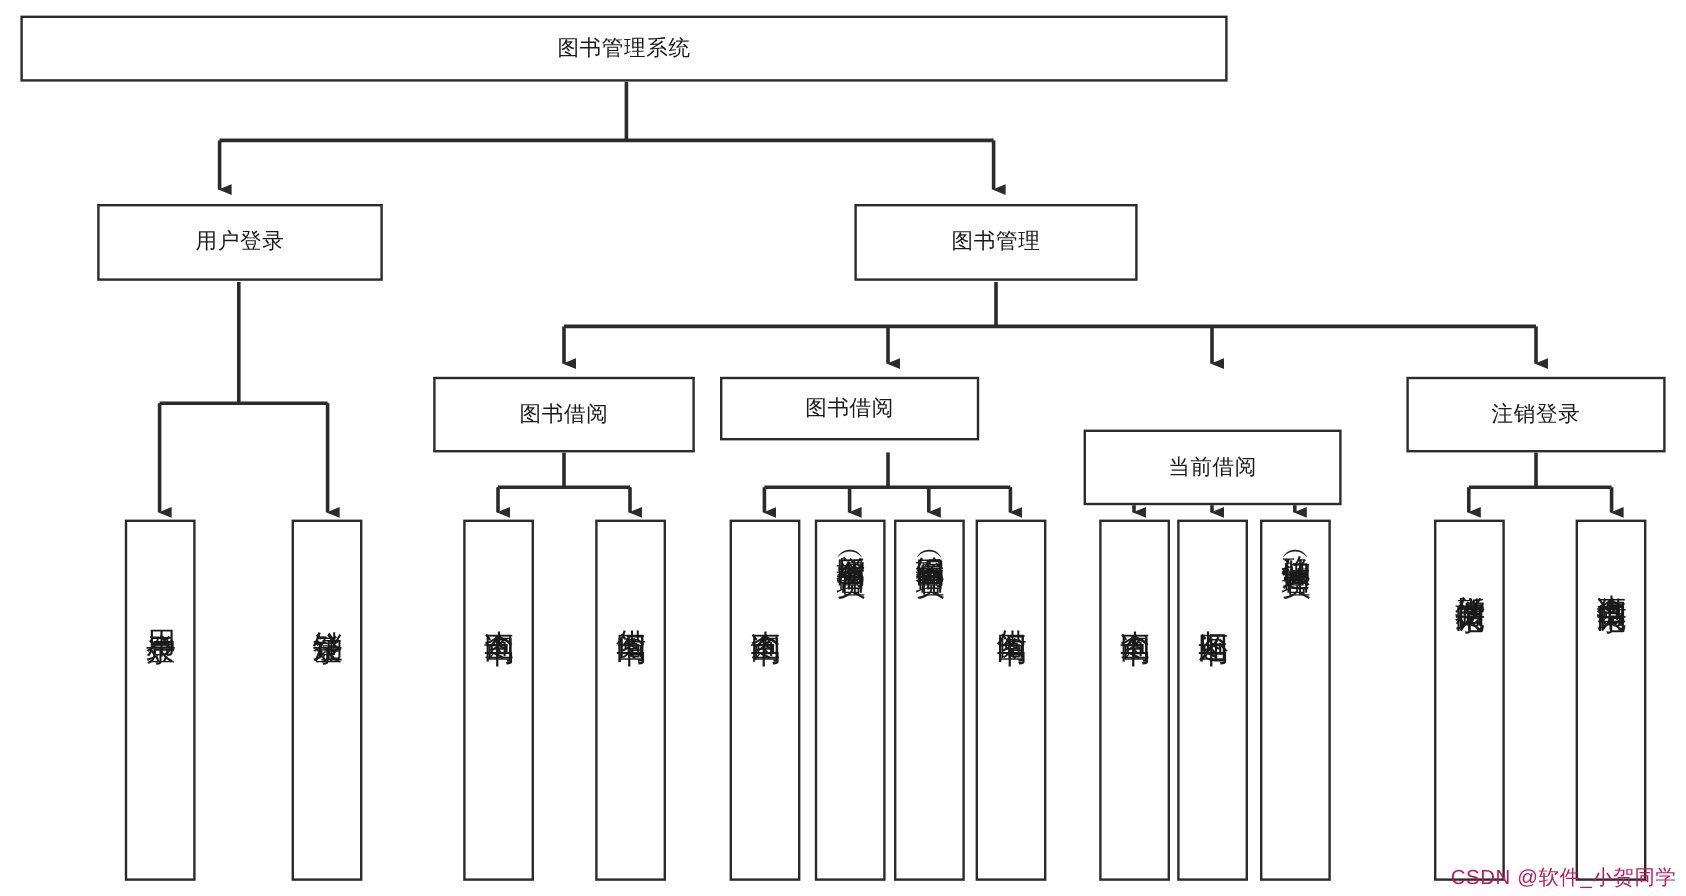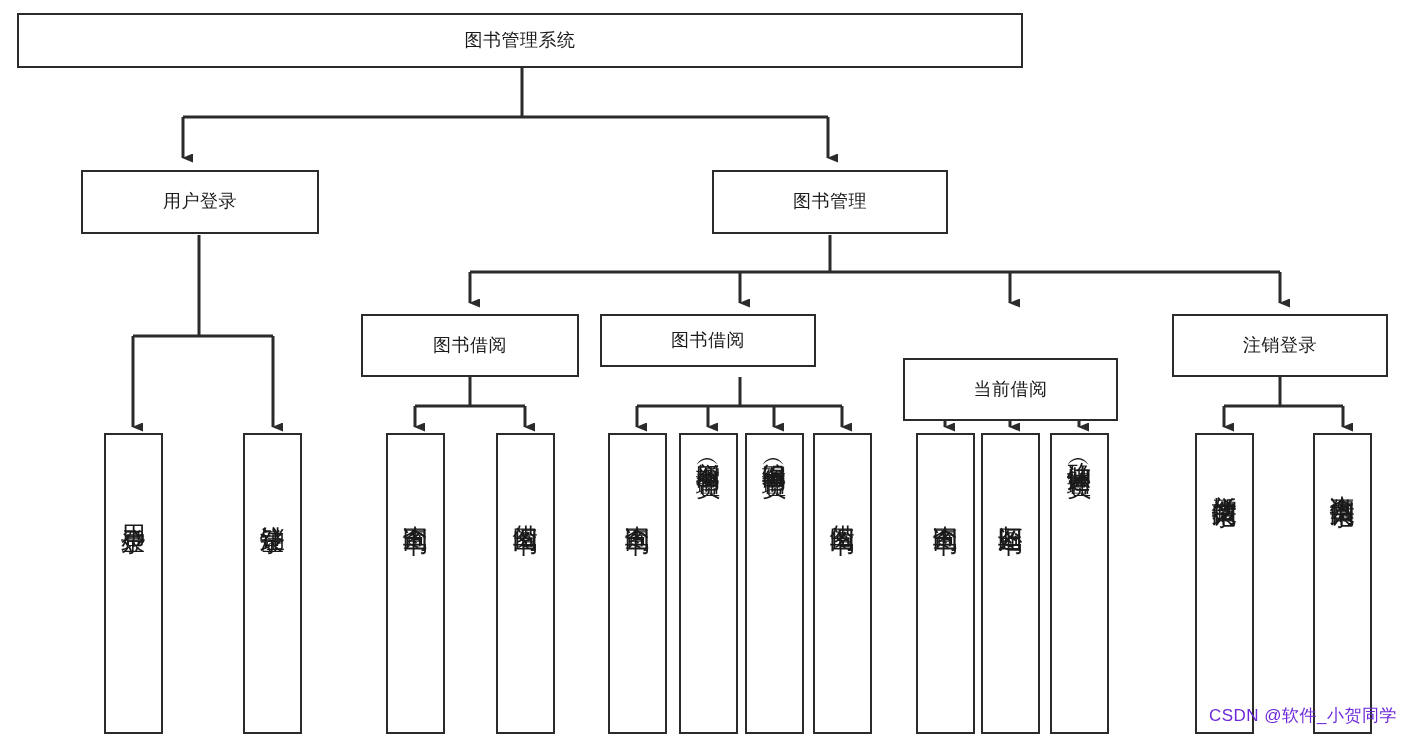--- a/index.html
+++ b/index.html
@@ -57,23 +57,23 @@
     letter-spacing: 2px;
     white-space: nowrap;
     margin: 0 auto;
   }
   .node.vert.tall .label {
     font-size: 24px;
   }
   .watermark {
     position: absolute;
     right: 8px;
-    bottom: 20px;
+    bottom: 4px;
     font-size: 17px;
-    color: #6d28d9;
+    color: #be185d;
     letter-spacing: 0.5px;
     white-space: nowrap;
   }
 </style>
 </head>
 <body>
 
 <div id="canvas">
 
   <svg id="wires" viewBox="0 0 1405 747">

